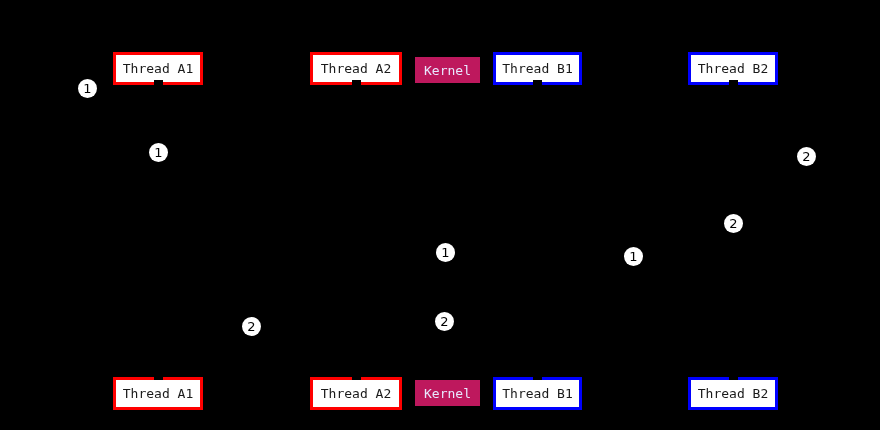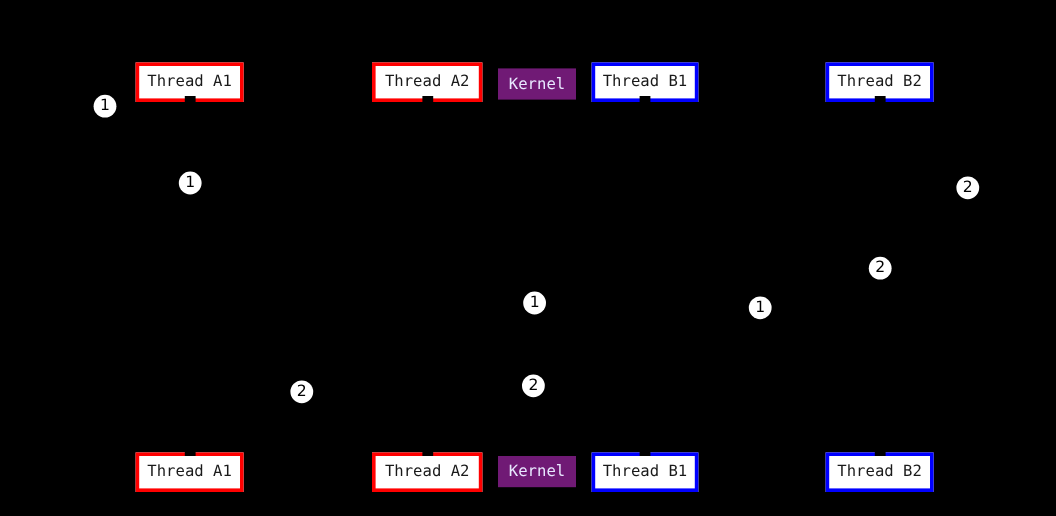--- a/index.html
+++ b/index.html
@@ -23,21 +23,21 @@
     justify-content: center;
     background: #ffffff;
     color: #1a1a1a;
     font-size: 13px;
     white-space: nowrap;
     box-sizing: border-box;
   }
   .actor-box.red-border  { border: 3px solid #ff0000; }
   .actor-box.blue-border { border: 3px solid #0000ff; text-align: right; }
   .actor-box.kernel {
-    background: #701a75;
+    background: #be185d;
     border: none;
     color: #e8e8ff;
   }
   .thread-size { width: 90px; height: 33px; }
   .kernel-size { width: 65px; height: 26px; }
   .lifeline-stub {
     position: absolute;
     width: 9px;
     height: 6px;
     background: #000000;

